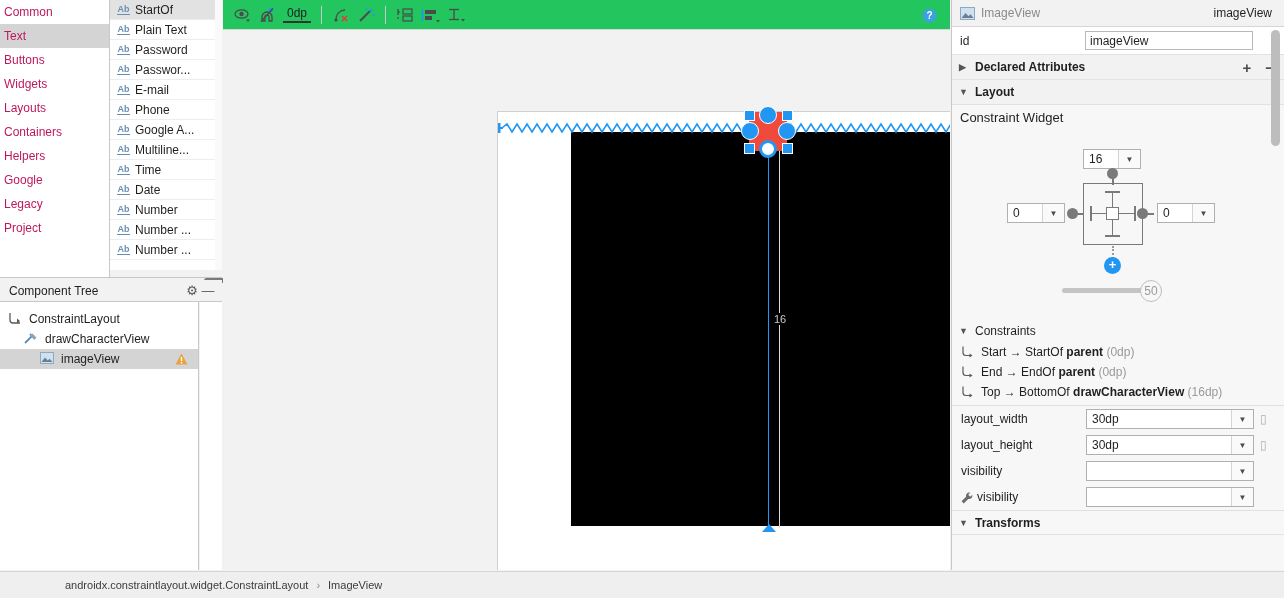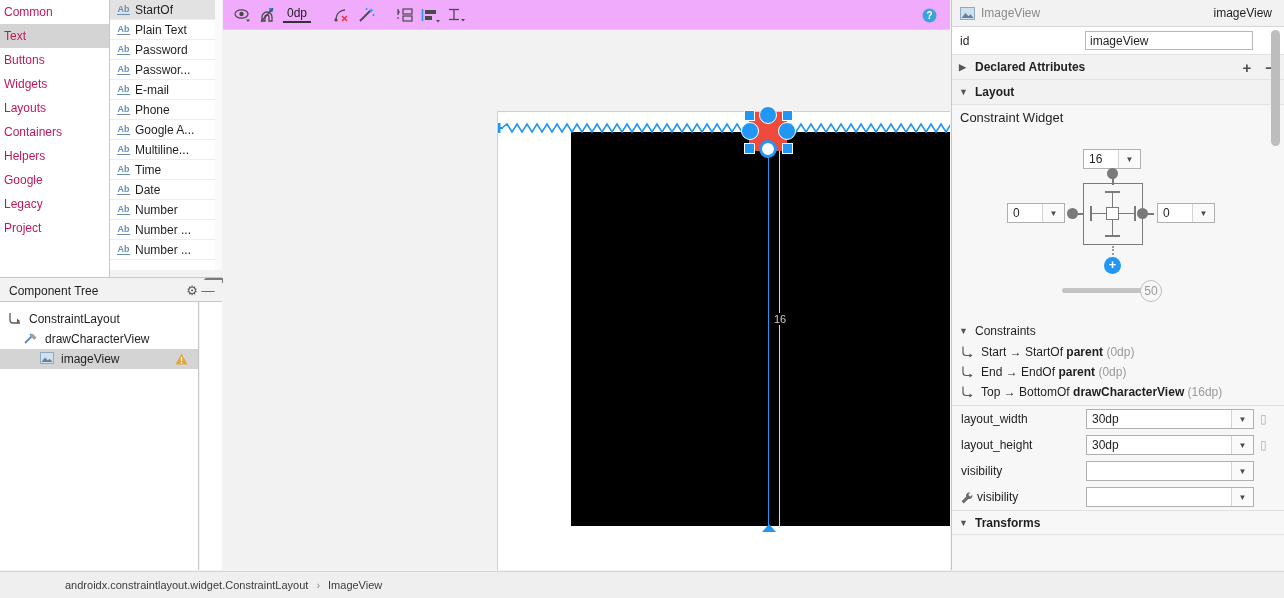--- a/index.html
+++ b/index.html
@@ -74,21 +74,21 @@
   .tree-ico { width: 16px; height: 14px; flex: none; position: relative; }
   .tree-warn { margin-left: auto; margin-right: 10px; color: #e8a33d; font-size: 12px; }
   #tree-right-pane {
     position: absolute; left: 200px; top: 302px; width: 22px; height: 268px;
     background: #ffffff;
   }
 
   
   #toolbar {
     position: absolute; left: 223px; top: 0; width: 727px; height: 30px;
-    background: #f0abfc; border-bottom: 1px solid #d6d6d6;
+    background: #22c55e; border-bottom: 1px solid #d6d6d6;
     display: flex; align-items: center; padding-left: 8px; gap: 3px;
   }
   .tb-btn {
     height: 22px; min-width: 22px; display: flex; align-items: center;
     justify-content: center; color: #4a4a4a; font-size: 12px; padding: 0 2px;
   }
   .tb-sep { width: 1px; height: 18px; background: #c8c8c8; margin: 0 5px; }
   #dp-box {
     border-bottom: 2px solid #333; padding: 0 4px 1px 4px;
     font-size: 12px; color: #222;

